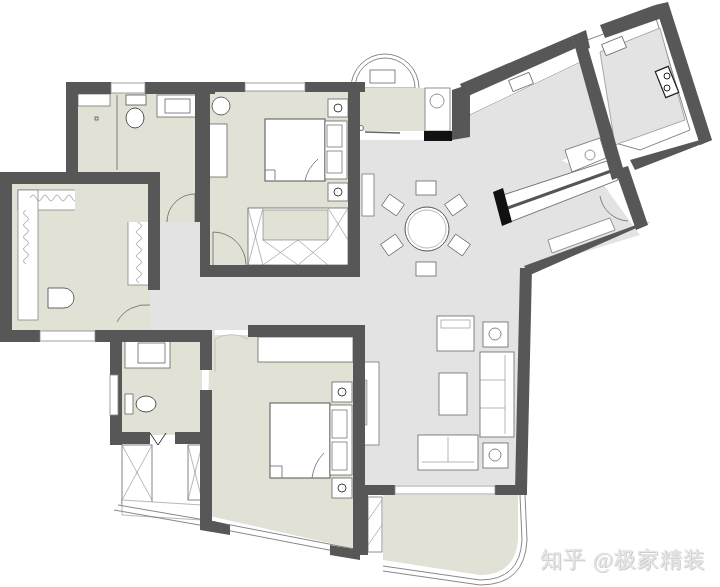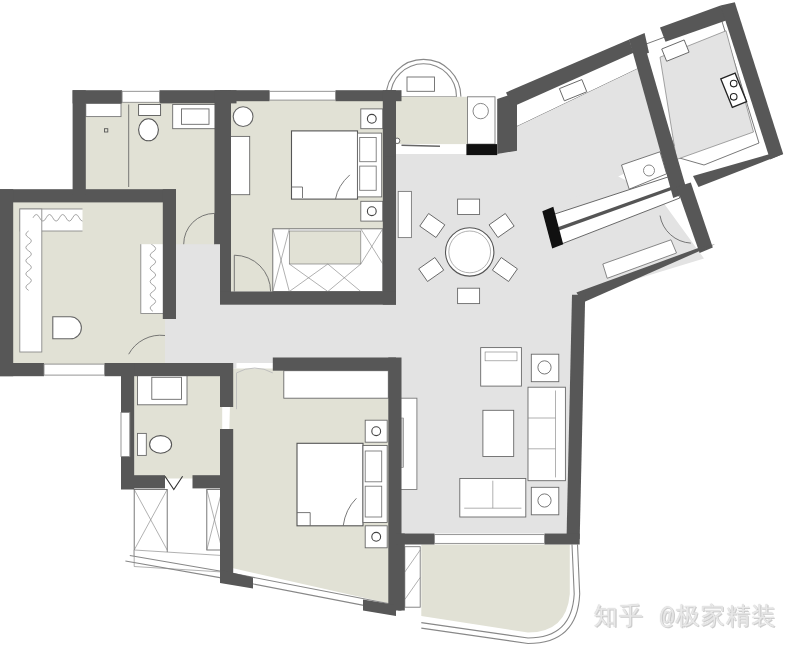--- a/index.html
+++ b/index.html
@@ -2,21 +2,21 @@
 <html><head>
 <meta charset="utf-8">
 <style>
   html, body { margin:0; padding:0; background:#ffffff; }
   body { width:720px; height:587px; position:relative; overflow:hidden; font-family:"DejaVu Sans", sans-serif; }
   #plan { position:absolute; left:0; top:0; }
   .watermark {
     position:absolute; right:14px; bottom:12px;
     font-size:22px; color:#e8e8e8; letter-spacing:1px;
     text-shadow: 0 0 1px #bdbdbd, 1px 1px 0 #cfcfcf;
-    font-family:Liberation Mono, monospace;
+    font-family:Liberation Serif, serif;
   }
 </style>
 </head>
 <body>
 
 <svg id="plan" width="720" height="587" viewBox="0 0 720 587">
 
   <g>
     <polygon points="150,225 360,225 360,140 455,140 455,105 600,180 640,235 525,270 515,485 360,485 360,330 210,330 210,345 150,345" fill="#e3e3e3"></polygon>
     <rect x="150" y="215" width="65" height="120" fill="#e3e3e3"></rect>

